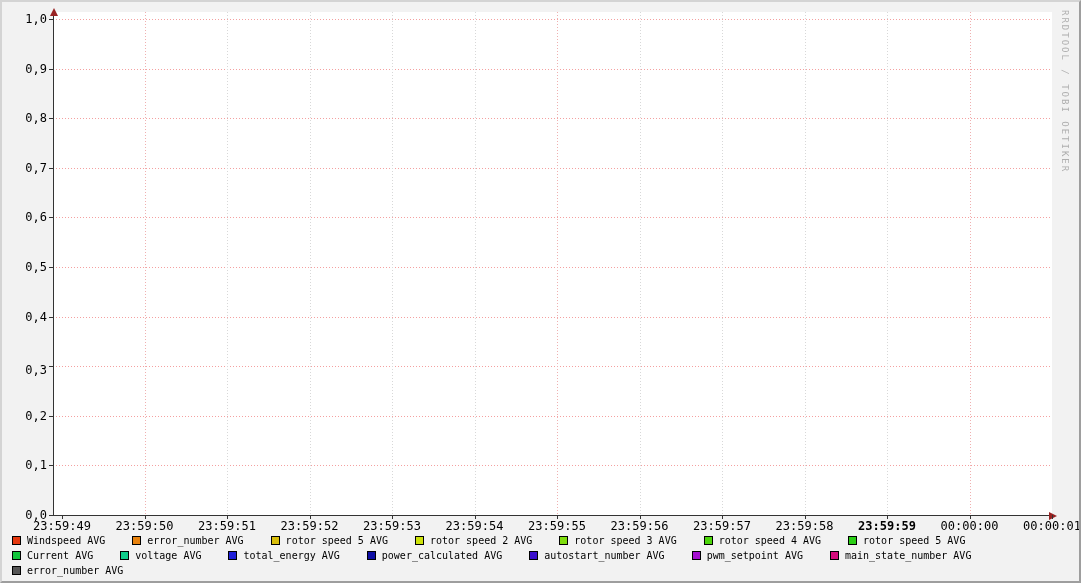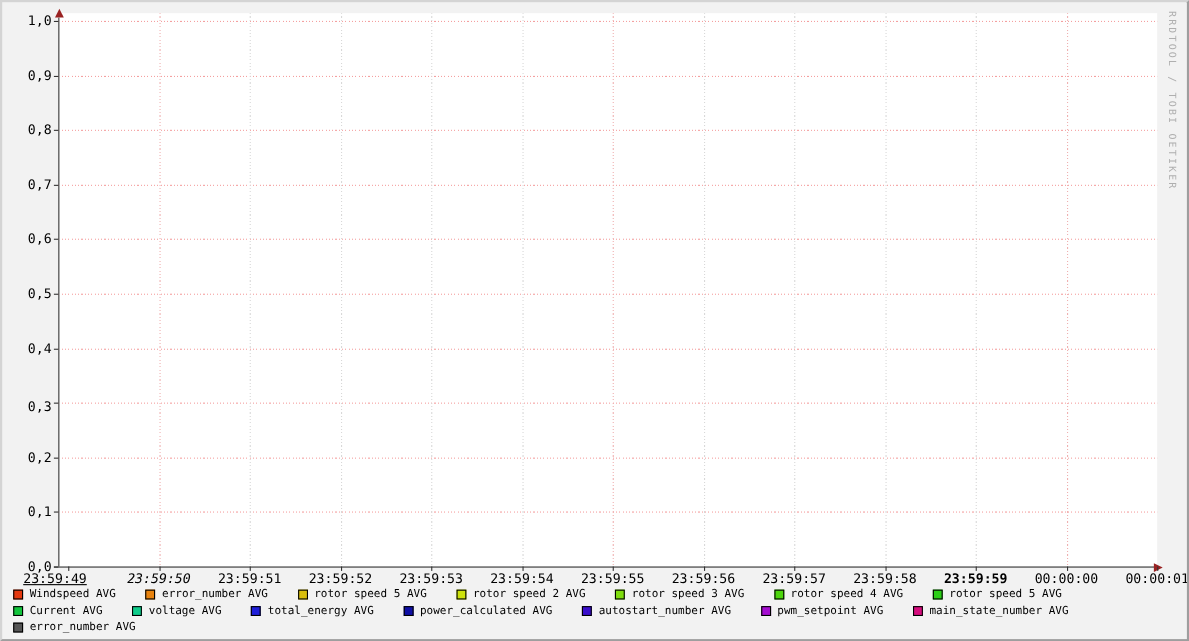--- a/index.html
+++ b/index.html
@@ -122,22 +122,22 @@
       <div class="ylab" style="top: 60.6px;">0,9</div>
       <div class="ylab" style="top: 110.2px;">0,8</div>
       <div class="ylab" style="top: 159.8px;">0,7</div>
       <div class="ylab" style="top: 209.4px;">0,6</div>
       <div class="ylab" style="top: 259px;">0,5</div>
       <div class="ylab" style="top: 308.6px;">0,4</div>
       <div class="ylab" style="top: 362px;">0,3</div>
       <div class="ylab" style="top: 407.8px;">0,2</div>
       <div class="ylab" style="top: 457.4px;">0,1</div>
       <div class="ylab" style="top: 507px;">0,0</div>
-      <div class="xlab" style="left: 8px; top: 518px; text-decoration: underline;">23:59:49</div>
-      <div class="xlab" style="left: 102.5px; top: 518px; font-style: italic;">23:59:50</div>
+      <div class="xlab" style="left: 20px; top: 518px;">23:59:49</div>
+      <div class="xlab" style="left: 102.5px; top: 518px;">23:59:50</div>
       <div class="xlab" style="left: 185px; top: 518px;">23:59:51</div>
       <div class="xlab" style="left: 267.5px; top: 518px;">23:59:52</div>
       <div class="xlab" style="left: 350px; top: 518px;">23:59:53</div>
       <div class="xlab" style="left: 432.5px; top: 518px;">23:59:54</div>
       <div class="xlab" style="left: 515px; top: 518px;">23:59:55</div>
       <div class="xlab" style="left: 597.5px; top: 518px;">23:59:56</div>
       <div class="xlab" style="left: 680px; top: 518px;">23:59:57</div>
       <div class="xlab" style="left: 762.5px; top: 518px;">23:59:58</div>
       <div class="xlab" style="left: 845px; top: 518px; font-weight: bold;">23:59:59</div>
       <div class="xlab" style="left: 927.5px; top: 518px;">00:00:00</div>

